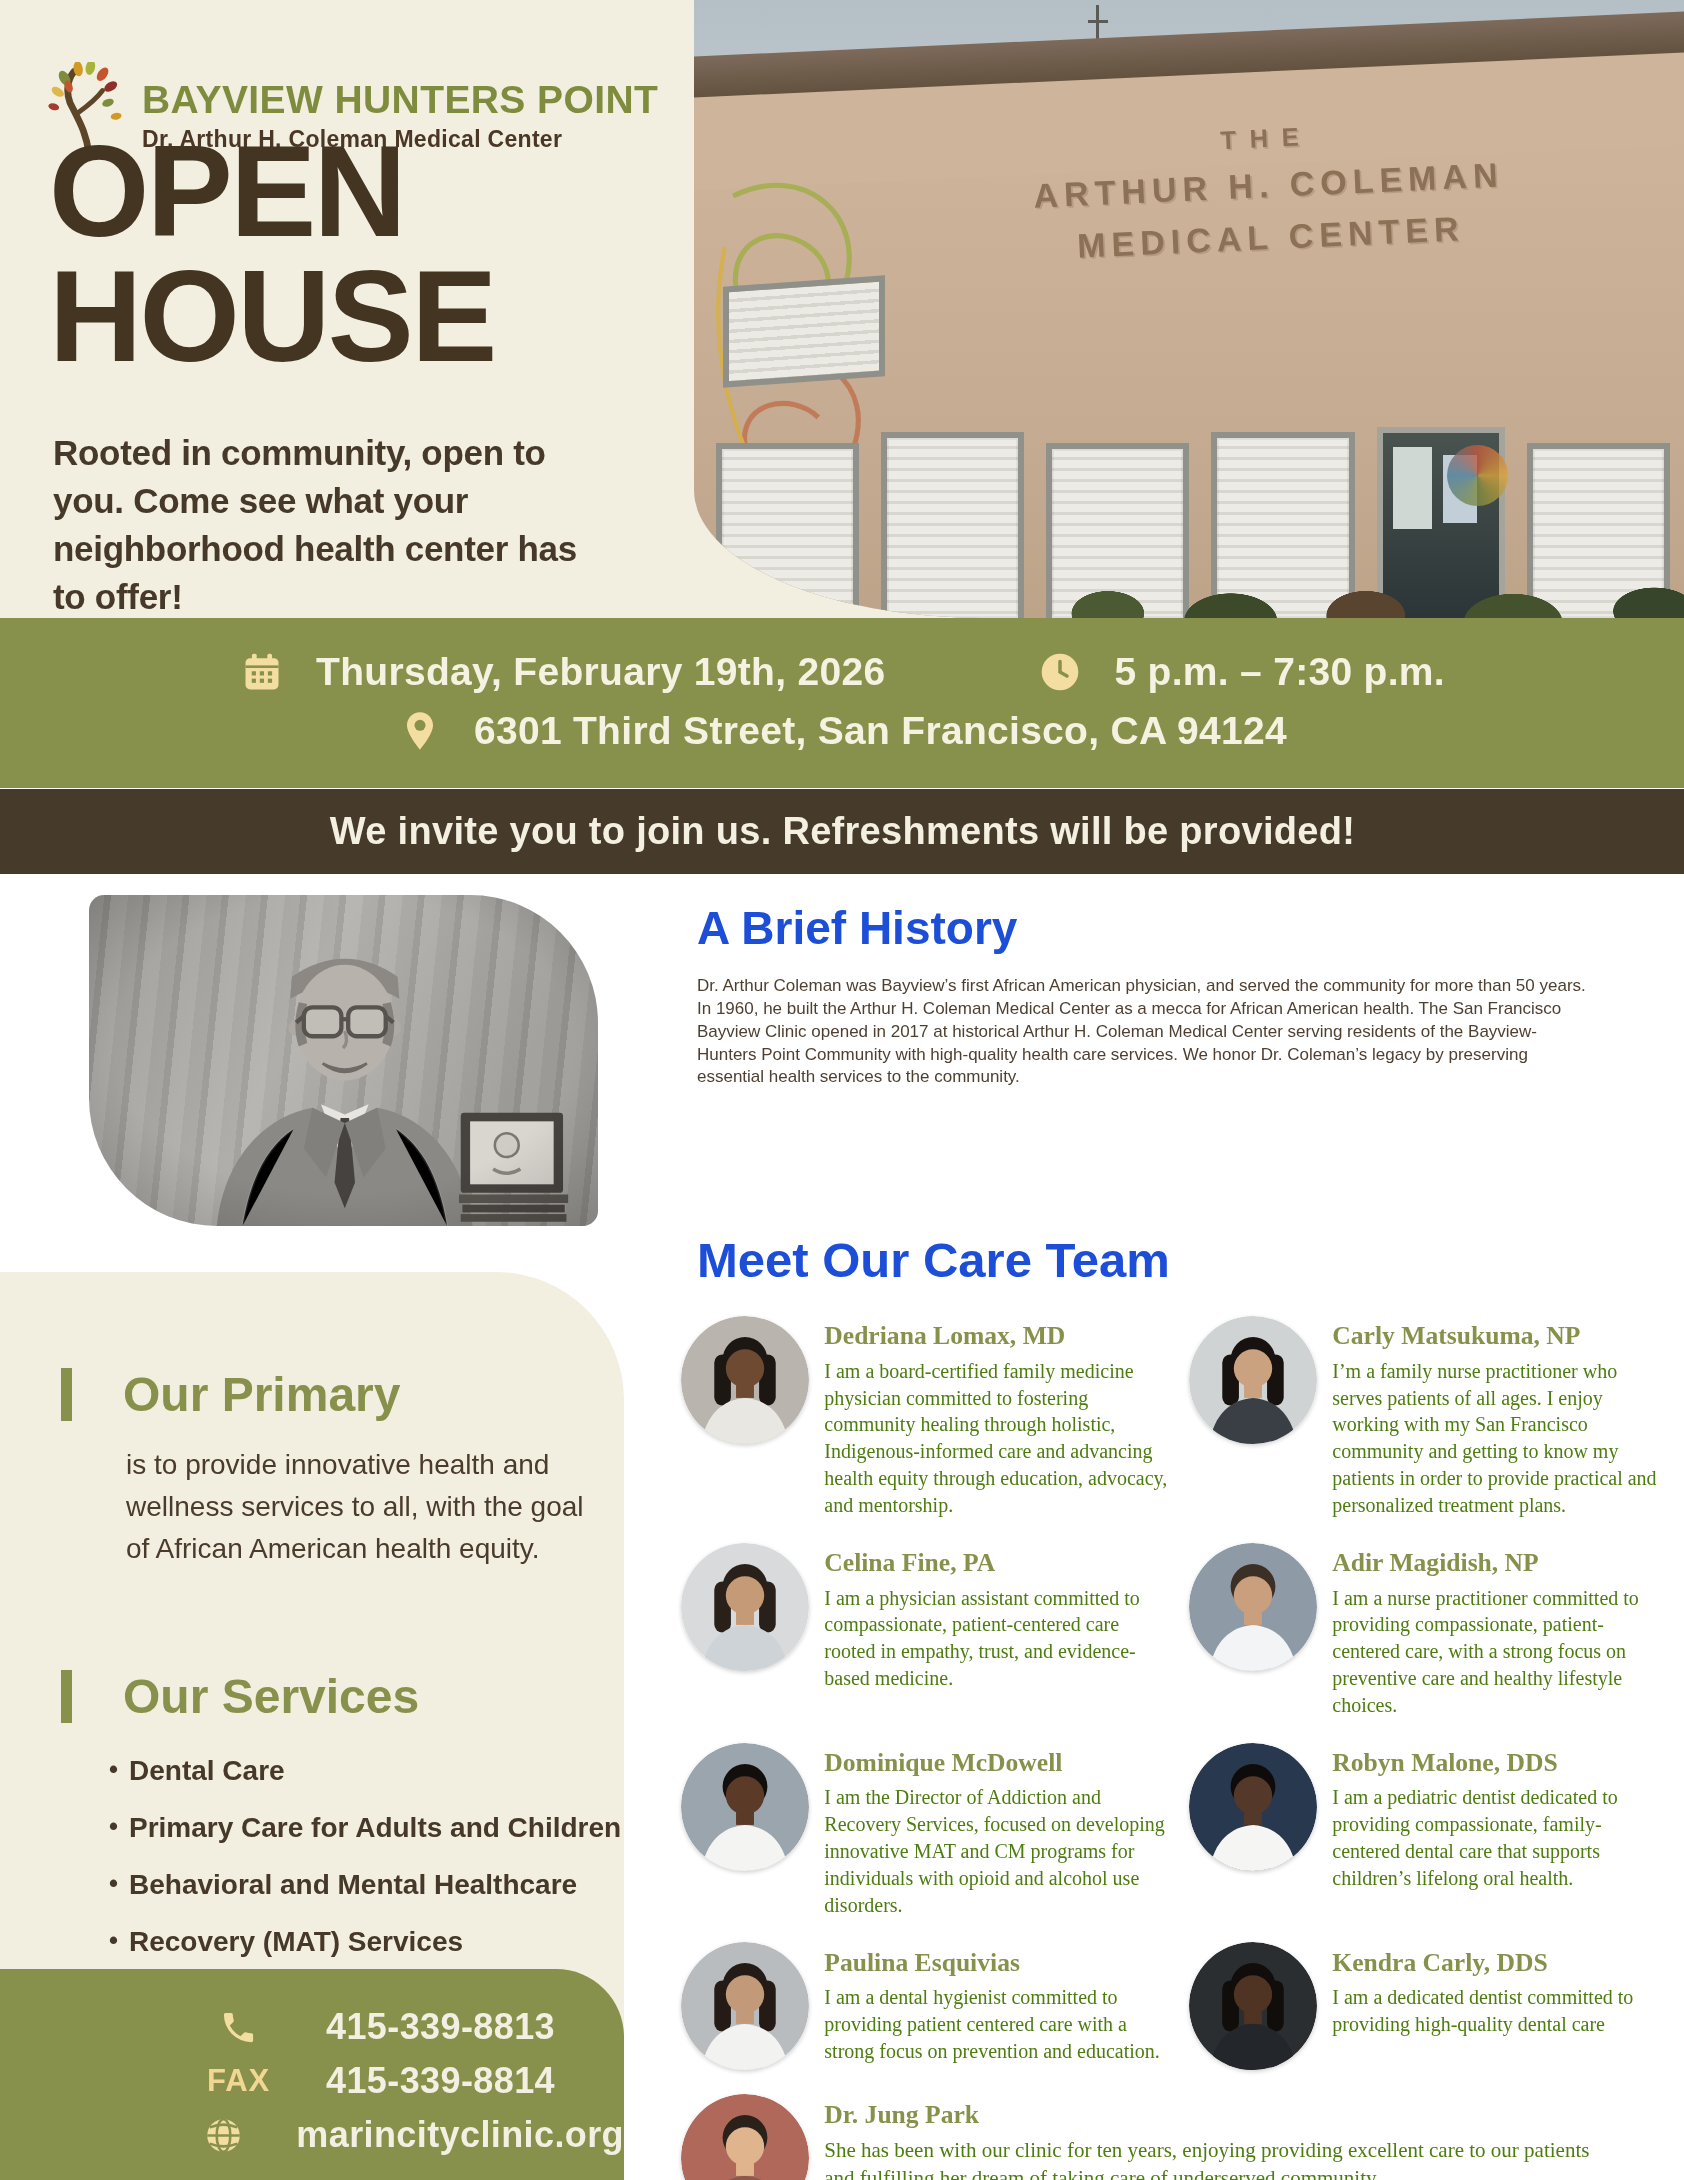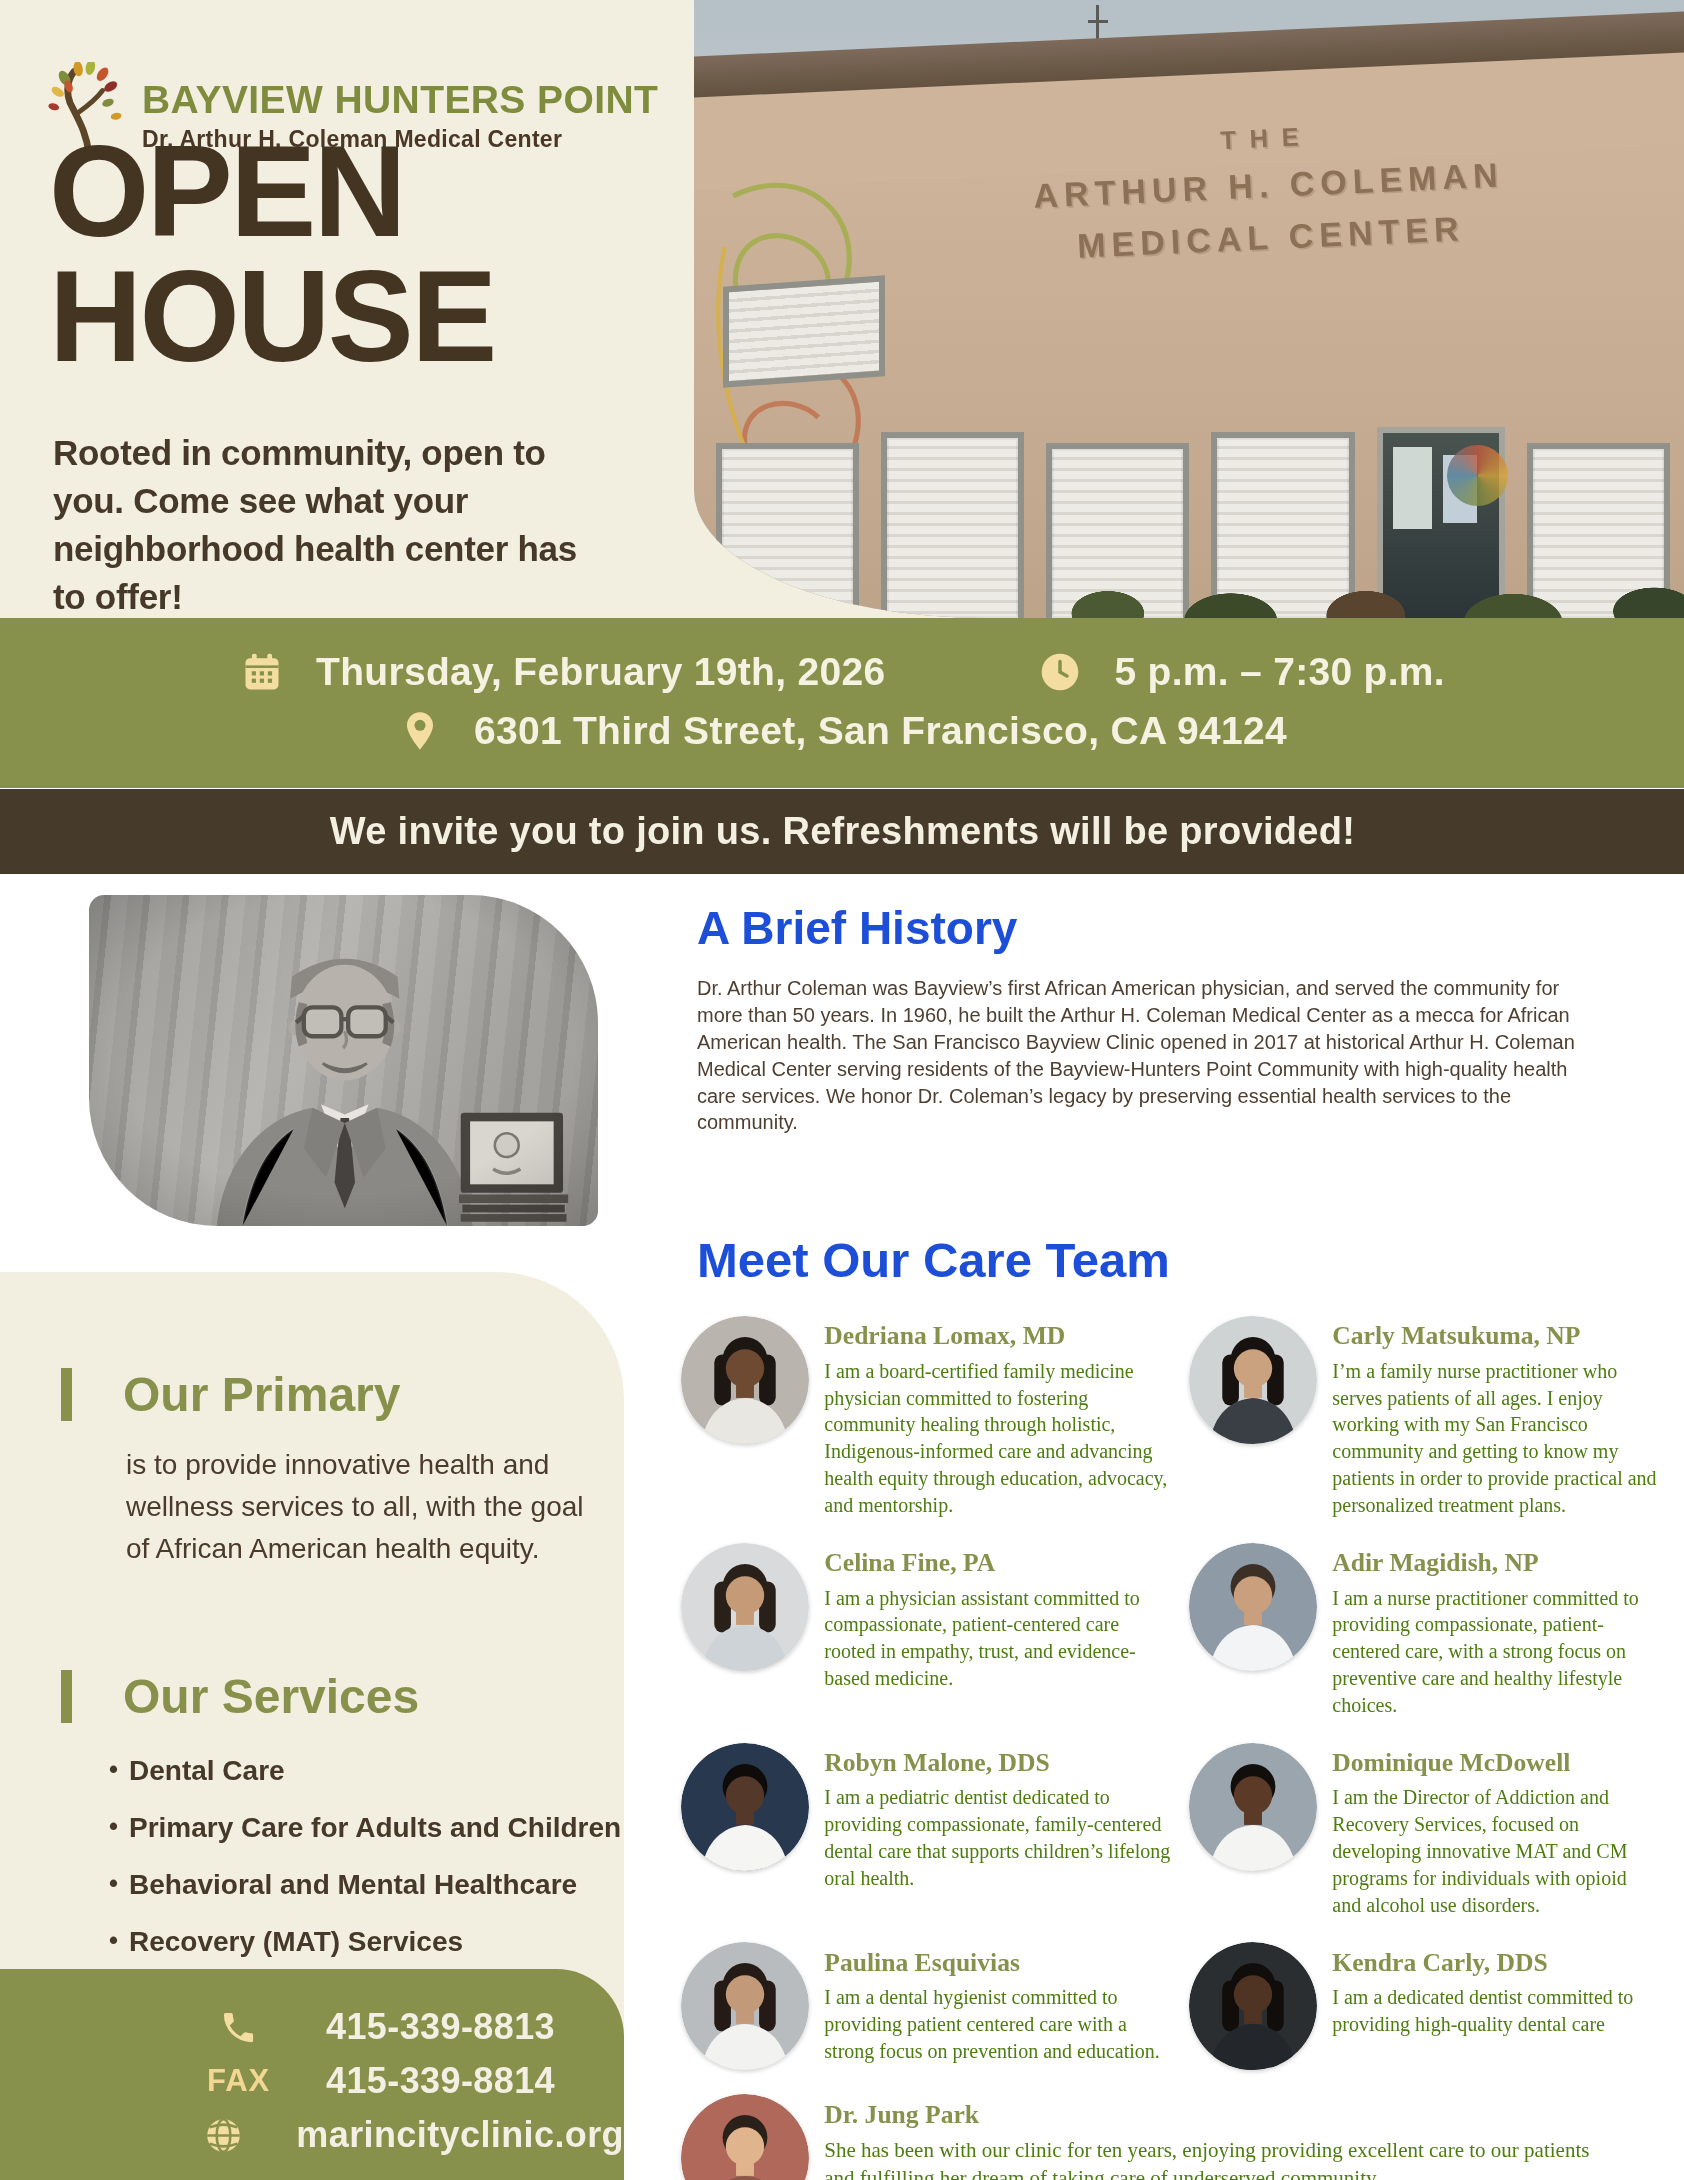--- a/index.html
+++ b/index.html
@@ -79,21 +79,21 @@
     border-radius:15.3px 128px 15.3px 128px; overflow:hidden;
     background:
       linear-gradient(115deg, rgba(0,0,0,.10), rgba(255,255,255,.08) 40%, rgba(0,0,0,.08) 78%),
       repeating-linear-gradient(96deg,#a9a7a3 0 15.3px,#9d9b97 15.3px 22px,#b2b0ac 22px 39px); }
   .portrait svg{ position:absolute; inset:0; width:100%; height:100%; }
 
   
   .history{ position:absolute; left:697px; top:901px; width:896px; }
   .h-olive{ color:#1d4ed8; font-weight:bold; }
   .history h2{ font-size:46px; margin-bottom:20.4px; }
-  .history p{ font-size:20px; line-height:1.34; color:#4e3f30; }
+  .history p{ font-size:17px; line-height:1.34; color:#4e3f30; }
 
   
   .team-h{ position:absolute; left:697px; top:1232px; font-size:49px; }
   .team-grid{ position:absolute; left:681px; top:1316px; width:976px;
     display:grid; grid-template-columns:508px 468px; row-gap:24px; }
   .member{ display:flex; gap:15.3px; align-items:flex-start;font-family:Liberation Serif, serif; }
   .member.wide{ grid-column:1 / -1; }
   .avatar{ width:128px; height:128px; border-radius:50%; overflow:hidden; flex:0 0 auto;
     box-shadow:0 1.7px 4.3px rgba(0,0,0,.18); }
   .avatar svg{ width:100%; height:100%; display:block; }
@@ -361,56 +361,56 @@
         <path d="M16,100 C19,77 33,65 50,64 C67,65 81,77 84,100 Z" fill="var(--av-shirt)"></path>
       </svg>
     </div>
     <div class="member-text">
       <div class="member-name">Adir Magidish, NP</div>
       <div class="member-bio">I am a nurse practitioner committed to providing compassionate, patient-centered care, with a strong focus on preventive care and healthy lifestyle choices.</div>
     </div>
   </div>
 
   <div class="member">
+    <div class="avatar hair-short" style="--av-bg: #9aa5ad; --av-skin: #5b3a28; --av-hair: #120e0c; --av-shirt: #f4f4f2;">
+      <svg viewBox="0 0 100 100">
+        <circle cx="50" cy="50" r="50" fill="var(--av-bg)"></circle>
+        <g class="lock">
+          <rect x="26" y="30" width="13" height="40" rx="6.5" fill="var(--av-hair)"></rect>
+          <rect x="61" y="30" width="13" height="40" rx="6.5" fill="var(--av-hair)"></rect>
+        </g>
+        <circle cx="50" cy="34" r="17.5" fill="var(--av-hair)"></circle>
+        <rect x="43" y="50" width="14" height="14" fill="var(--av-skin)"></rect>
+        <circle cx="50" cy="41" r="15" fill="var(--av-skin)"></circle>
+        <path d="M16,100 C19,77 33,65 50,64 C67,65 81,77 84,100 Z" fill="var(--av-shirt)"></path>
+      </svg>
+    </div>
+    <div class="member-text">
+      <div class="member-name">Dominique McDowell</div>
+      <div class="member-bio">I am the Director of Addiction and Recovery Services, focused on developing innovative MAT and CM programs for individuals with opioid and alcohol use disorders.</div>
+    </div>
+  </div>
+
+  <div class="member">
     <div class="avatar hair-short" style="--av-bg: #27384f; --av-skin: #54382a; --av-hair: #0e0b0a; --av-shirt: #f5f5f3;">
       <svg viewBox="0 0 100 100">
         <circle cx="50" cy="50" r="50" fill="var(--av-bg)"></circle>
         <g class="lock">
           <rect x="26" y="30" width="13" height="40" rx="6.5" fill="var(--av-hair)"></rect>
           <rect x="61" y="30" width="13" height="40" rx="6.5" fill="var(--av-hair)"></rect>
         </g>
         <circle cx="50" cy="34" r="17.5" fill="var(--av-hair)"></circle>
         <rect x="43" y="50" width="14" height="14" fill="var(--av-skin)"></rect>
         <circle cx="50" cy="41" r="15" fill="var(--av-skin)"></circle>
         <path d="M16,100 C19,77 33,65 50,64 C67,65 81,77 84,100 Z" fill="var(--av-shirt)"></path>
       </svg>
     </div>
     <div class="member-text">
       <div class="member-name">Robyn Malone, DDS</div>
       <div class="member-bio">I am a pediatric dentist dedicated to providing compassionate, family-centered dental care that supports children’s lifelong oral health.</div>
-    </div>
-  </div>
-
-  <div class="member">
-    <div class="avatar hair-short" style="--av-bg: #9aa5ad; --av-skin: #5b3a28; --av-hair: #120e0c; --av-shirt: #f4f4f2;">
-      <svg viewBox="0 0 100 100">
-        <circle cx="50" cy="50" r="50" fill="var(--av-bg)"></circle>
-        <g class="lock">
-          <rect x="26" y="30" width="13" height="40" rx="6.5" fill="var(--av-hair)"></rect>
-          <rect x="61" y="30" width="13" height="40" rx="6.5" fill="var(--av-hair)"></rect>
-        </g>
-        <circle cx="50" cy="34" r="17.5" fill="var(--av-hair)"></circle>
-        <rect x="43" y="50" width="14" height="14" fill="var(--av-skin)"></rect>
-        <circle cx="50" cy="41" r="15" fill="var(--av-skin)"></circle>
-        <path d="M16,100 C19,77 33,65 50,64 C67,65 81,77 84,100 Z" fill="var(--av-shirt)"></path>
-      </svg>
-    </div>
-    <div class="member-text">
-      <div class="member-name">Dominique McDowell</div>
-      <div class="member-bio">I am the Director of Addiction and Recovery Services, focused on developing innovative MAT and CM programs for individuals with opioid and alcohol use disorders.</div>
     </div>
   </div>
 
   <div class="member">
     <div class="avatar hair-long" style="--av-bg: #b9bcbe; --av-skin: #c29a79; --av-hair: #241b16; --av-shirt: #f2f2f0;">
       <svg viewBox="0 0 100 100">
         <circle cx="50" cy="50" r="50" fill="var(--av-bg)"></circle>
         <g class="lock">
           <rect x="26" y="30" width="13" height="40" rx="6.5" fill="var(--av-hair)"></rect>
           <rect x="61" y="30" width="13" height="40" rx="6.5" fill="var(--av-hair)"></rect>

